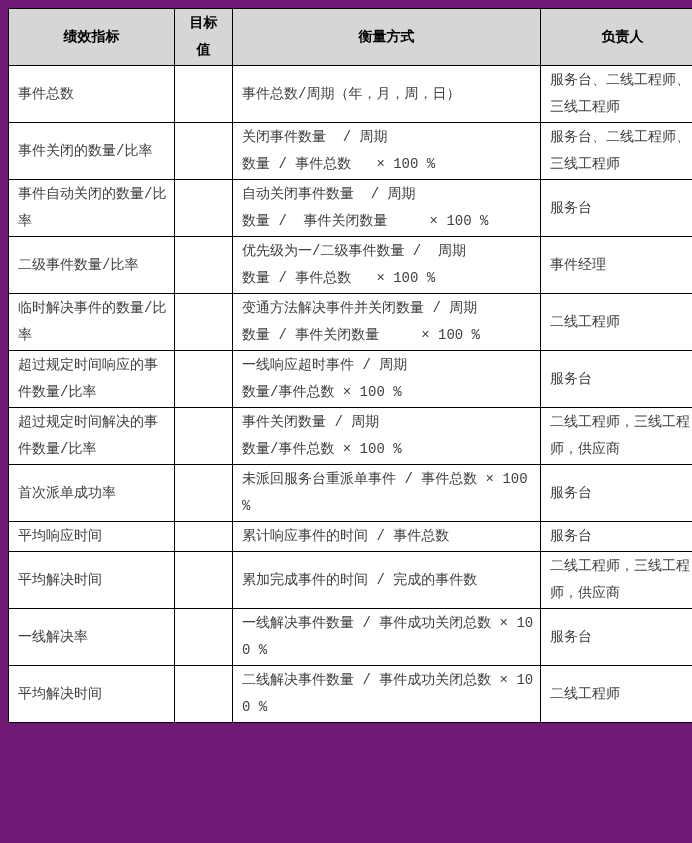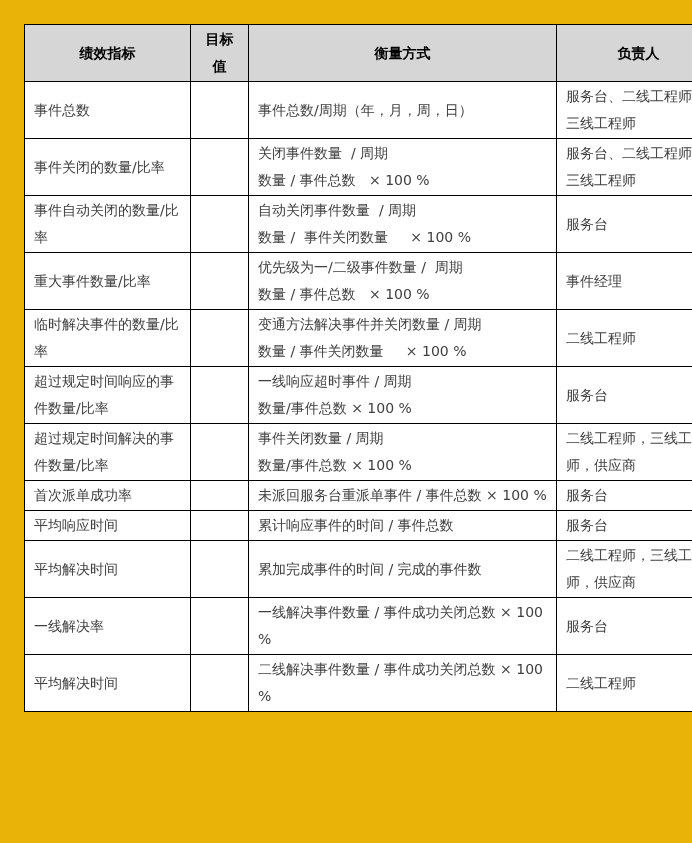--- a/index.html
+++ b/index.html
@@ -5,22 +5,23 @@
   * { box-sizing: border-box; }
   html, body {
     margin: 0;
     padding: 0;
     background: #ffffff;
     font-family: "DejaVu Sans", sans-serif;
   }
   .page {
     width: 692px;
     min-height: 843px;
-    padding: 24px;
-    background: #eab308;
+    padding: 8px;
+    background: #701a75;
+    font-family: Liberation Mono, monospace;
   }
   table.kpi {
     border-collapse: collapse;
     table-layout: fixed;
     width: 676px;
   }
   table.kpi th, table.kpi td {
     border: 1px solid #000000;
   }
   table.kpi th {
@@ -80,21 +81,21 @@
           <td class="col-measure"><div>关闭事件数量  / 周期</div><div>数量 / 事件总数   × 100 %</div></td>
           <td class="col-owner">服务台、二线工程师、三线工程师</td>
         </tr>
         <tr>
           <td class="col-indicator">事件自动关闭的数量/比率</td>
           <td class="col-target"></td>
           <td class="col-measure"><div>自动关闭事件数量  / 周期</div><div>数量 /  事件关闭数量     × 100 %</div></td>
           <td class="col-owner">服务台</td>
         </tr>
         <tr>
-          <td class="col-indicator">重大事件数量/比率</td>
+          <td class="col-indicator">二级事件数量/比率</td>
           <td class="col-target"></td>
           <td class="col-measure"><div>优先级为一/二级事件数量 /  周期</div><div>数量 / 事件总数   × 100 %</div></td>
           <td class="col-owner">事件经理</td>
         </tr>
         <tr>
           <td class="col-indicator">临时解决事件的数量/比率</td>
           <td class="col-target"></td>
           <td class="col-measure"><div>变通方法解决事件并关闭数量 / 周期</div><div>数量 / 事件关闭数量     × 100 %</div></td>
           <td class="col-owner">二线工程师</td>
         </tr>

